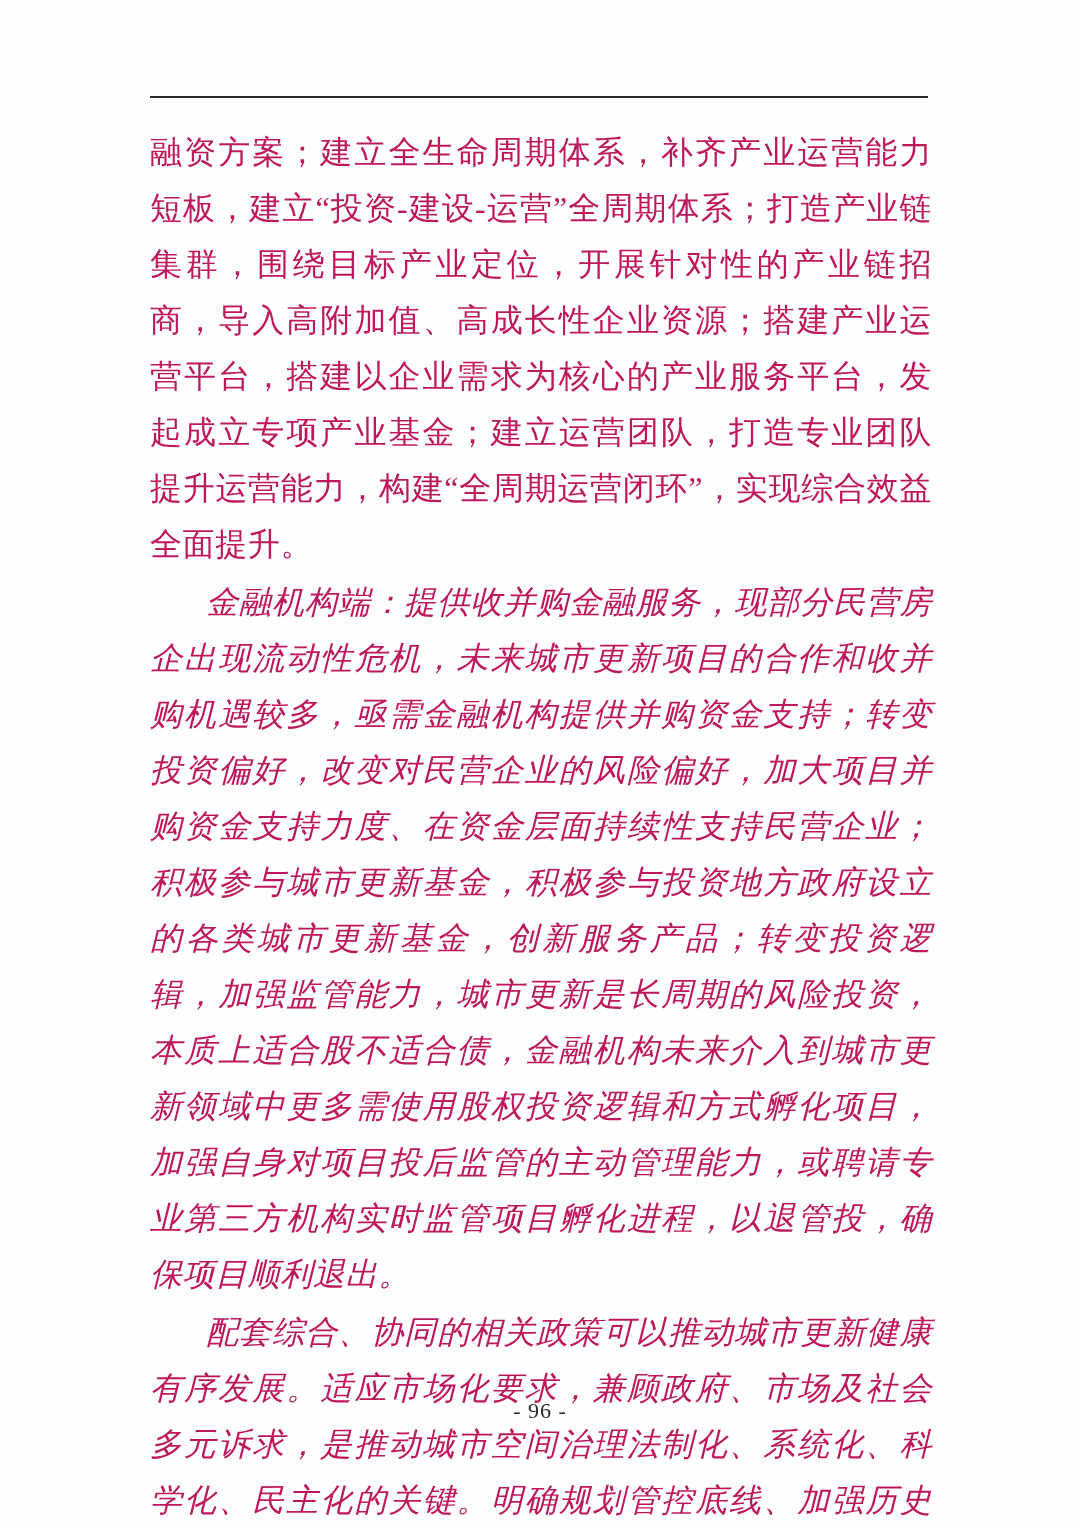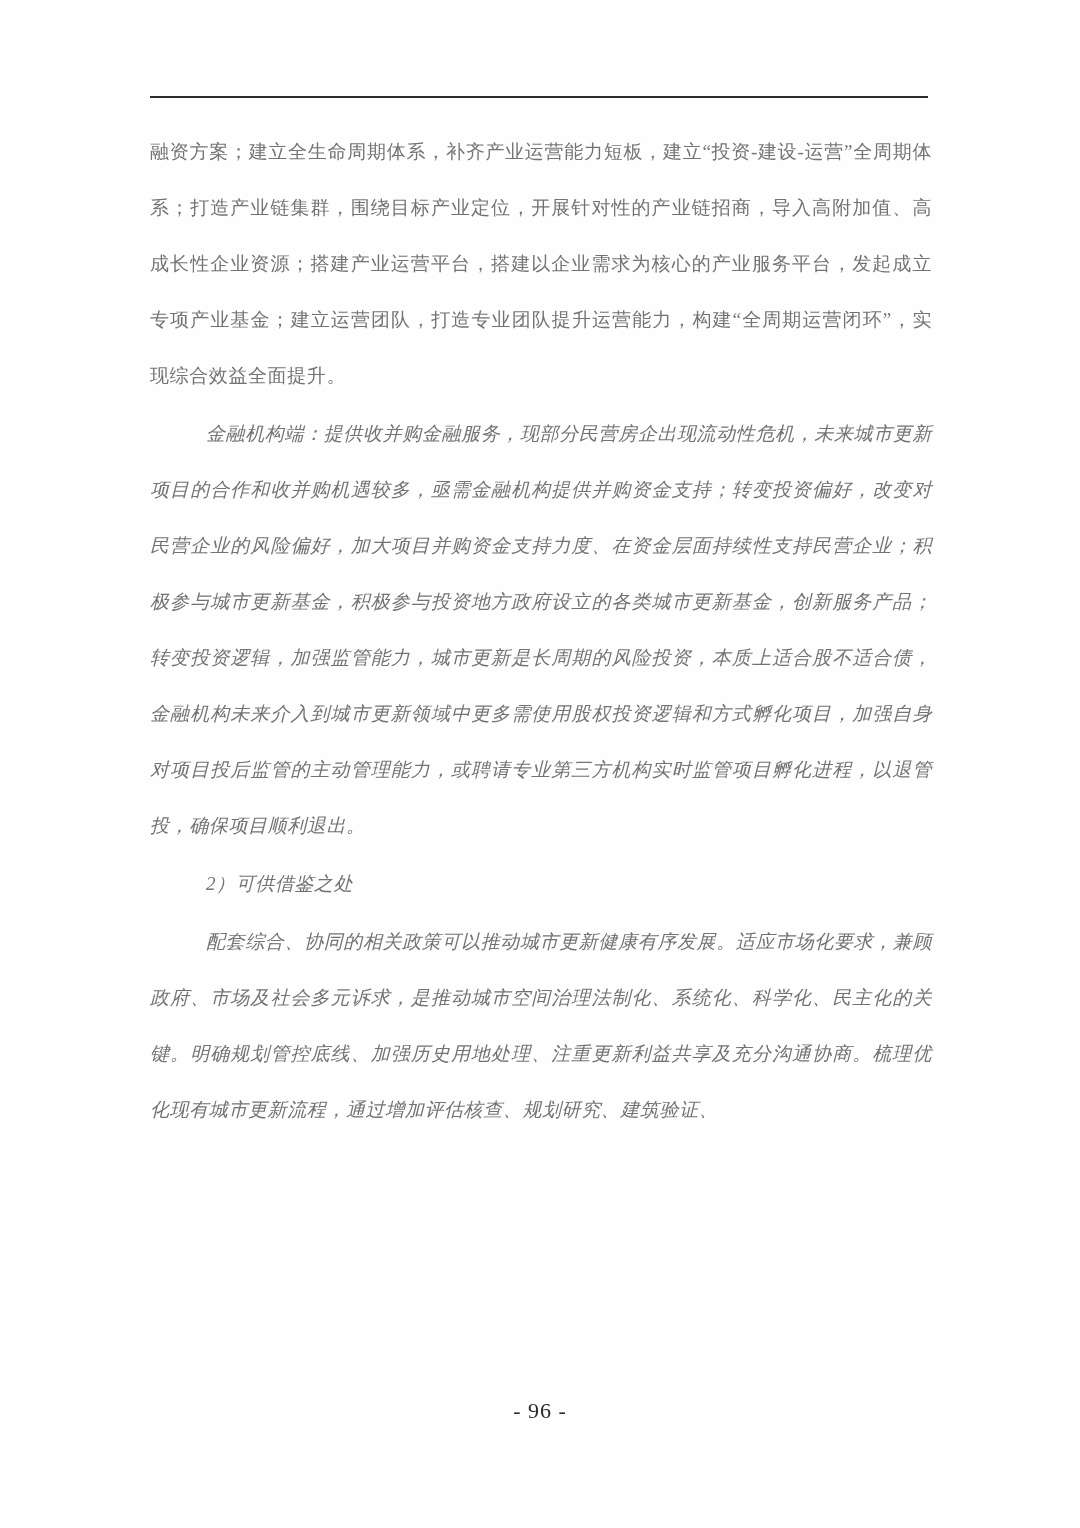--- a/index.html
+++ b/index.html
@@ -32,26 +32,26 @@
     border-top: 2px solid #2b2b2b;
   }
   .content {
     position: absolute;
     left: 150px;
     top: 124px;
     width: 782px;
   }
   p.para {
     margin: 0 0 2px 0;
-    font-size: 19px;
+    font-size: 32px;
     line-height: 56px;
     text-align: justify;
     text-justify: inter-ideograph;
     letter-spacing: 0.6px;
-    color: #737373;
+    color: #be185d;
     text-indent: 0;
   }
   p.indent {
     text-indent: 56px;
     font-style: italic;
   }
   .footer {
     position: absolute;
     left: 0;
     top: 1398px;
@@ -65,19 +65,18 @@
 </head>
 <body>
 
 <div class="page">
 
   <div class="header-rule"></div>
 
   <div class="content">
     <p class="para">融资方案；建立全生命周期体系，补齐产业运营能力短板，建立“投资-建设-运营”全周期体系；打造产业链集群，围绕目标产业定位，开展针对性的产业链招商，导入高附加值、高成长性企业资源；搭建产业运营平台，搭建以企业需求为核心的产业服务平台，发起成立专项产业基金；建立运营团队，打造专业团队提升运营能力，构建“全周期运营闭环”，实现综合效益全面提升。</p>
     <p class="para indent">金融机构端：提供收并购金融服务，现部分民营房企出现流动性危机，未来城市更新项目的合作和收并购机遇较多，亟需金融机构提供并购资金支持；转变投资偏好，改变对民营企业的风险偏好，加大项目并购资金支持力度、在资金层面持续性支持民营企业；积极参与城市更新基金，积极参与投资地方政府设立的各类城市更新基金，创新服务产品；转变投资逻辑，加强监管能力，城市更新是长周期的风险投资，本质上适合股不适合债，金融机构未来介入到城市更新领域中更多需使用股权投资逻辑和方式孵化项目，加强自身对项目投后监管的主动管理能力，或聘请专业第三方机构实时监管项目孵化进程，以退管投，确保项目顺利退出。</p>
-    <p class="para indent">2）可供借鉴之处</p>
     <p class="para indent">配套综合、协同的相关政策可以推动城市更新健康有序发展。适应市场化要求，兼顾政府、市场及社会多元诉求，是推动城市空间治理法制化、系统化、科学化、民主化的关键。明确规划管控底线、加强历史用地处理、注重更新利益共享及充分沟通协商。梳理优化现有城市更新流程，通过增加评估核查、规划研究、建筑验证、</p>
   </div>
 
   <div class="footer">- 96 -</div>
 
 </div>
 
 </body></html>

